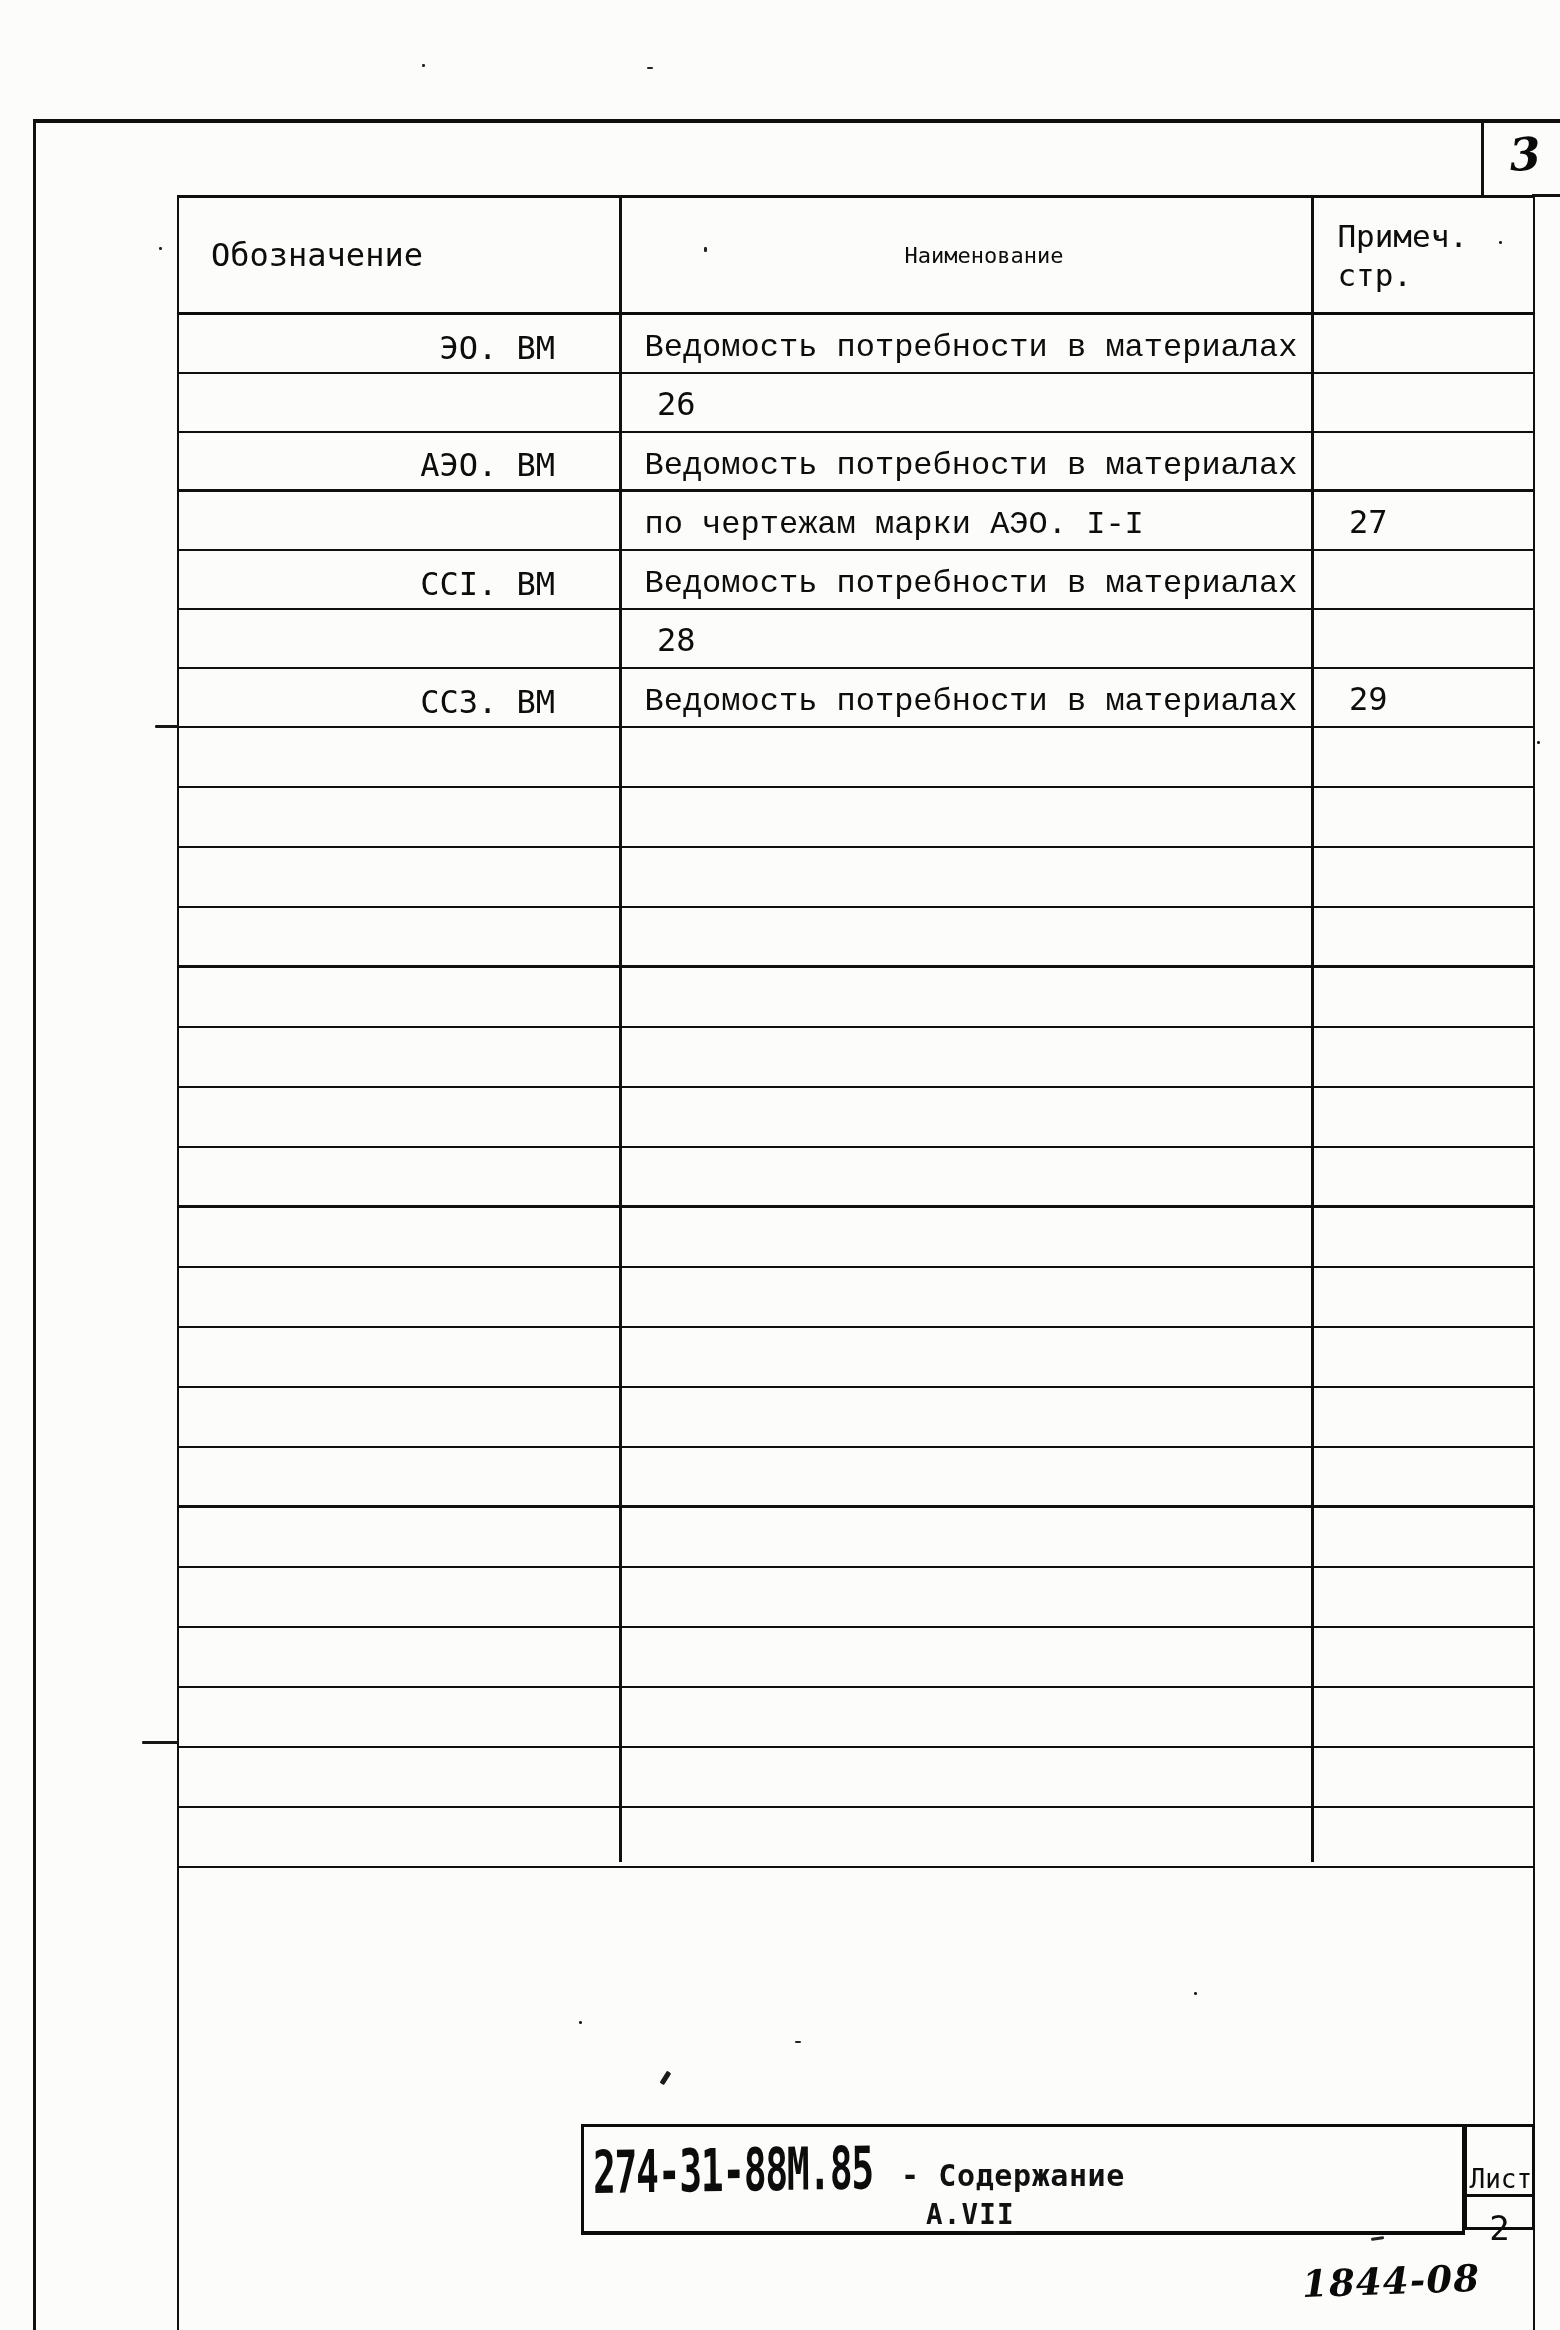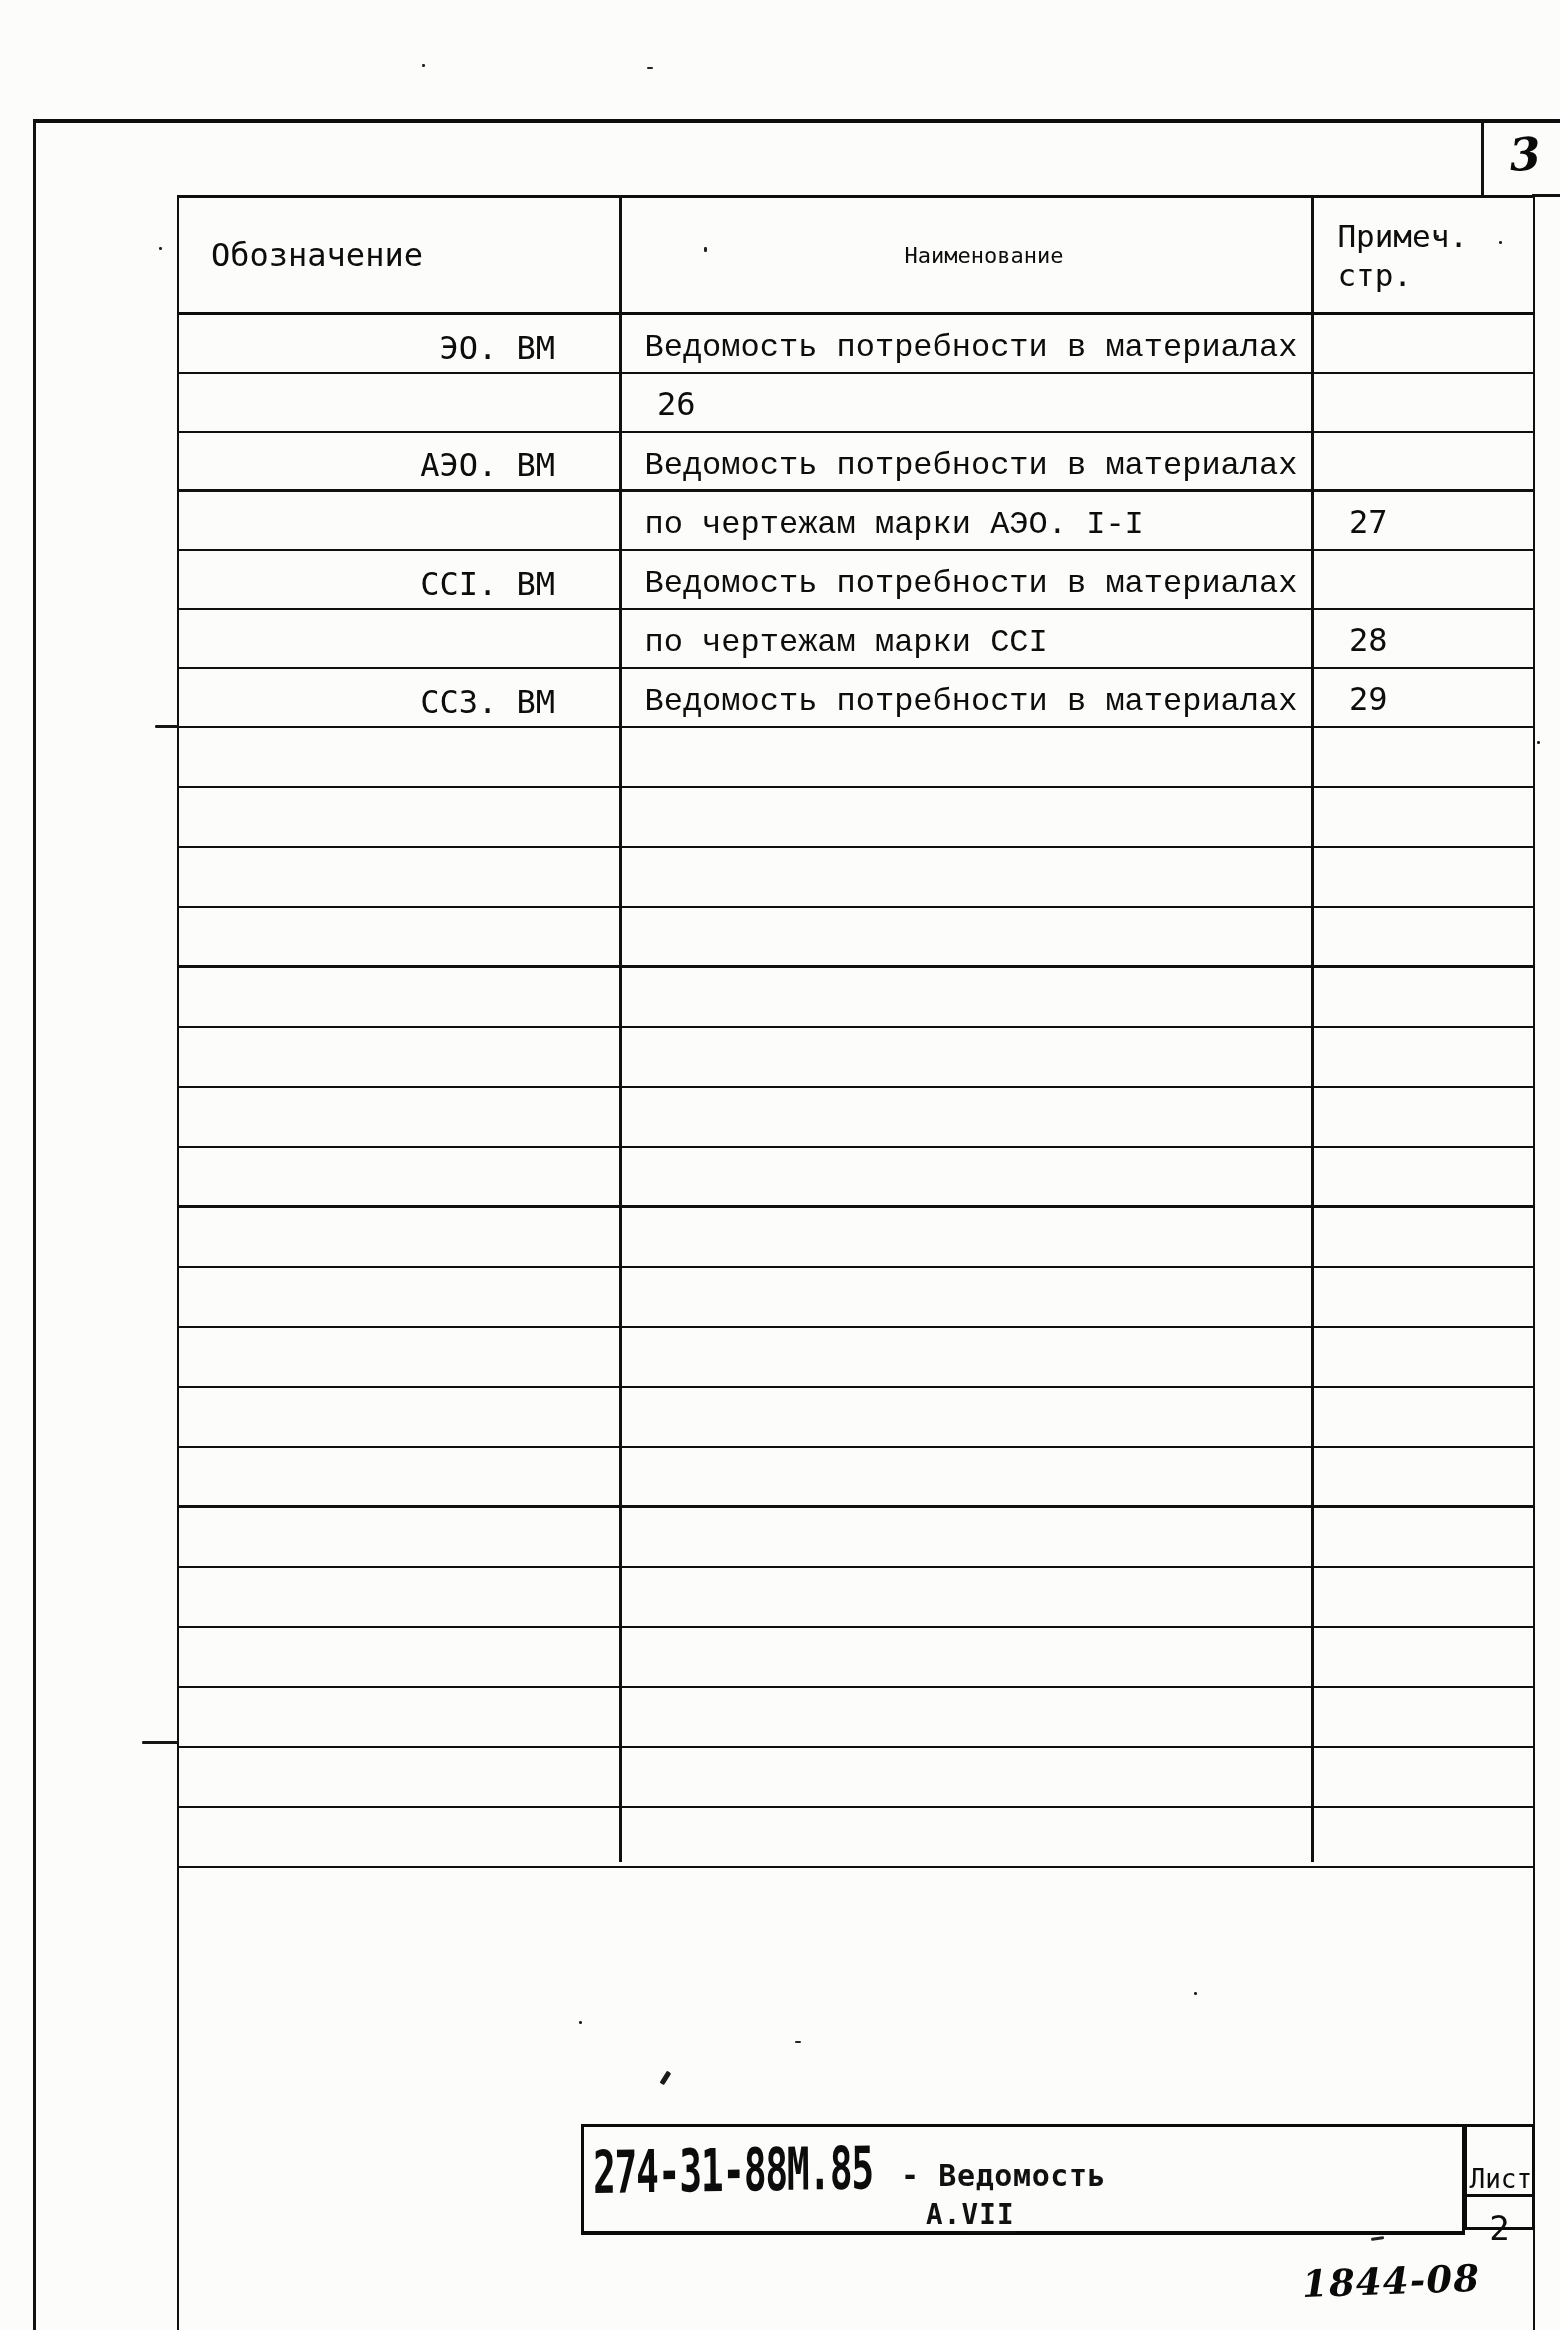--- a/index.html
+++ b/index.html
@@ -154,21 +154,20 @@
   </div>
 
   <div class="trow">
     <div class="c1">ССI. ВМ</div>
     <div class="c2">Ведомость потребности в материалах</div>
     <div class="c3"></div>
   </div>
 
   <div class="trow">
     <div class="c1"></div>
-    <div class="c2">по чертежам марки ССI</div>
     <div class="c3">28</div>
   </div>
 
   <div class="trow">
     <div class="c1">СС3. ВМ</div>
     <div class="c2">Ведомость потребности в материалах</div>
     <div class="c3">29</div>
   </div>
 
   <div class="trow erow"></div>
@@ -208,21 +207,21 @@
   <div class="trow erow"></div>
 
   <div class="trow erow"></div>
 </div>
     <div class="colsep1"></div>
     <div class="colsep2"></div>
   </div>
 
   <div class="stamp">
     <div class="stamp-code">274-31-88М.85</div>
-    <div class="stamp-title">- Ведомость</div>
+    <div class="stamp-title">- Содержание</div>
     <div class="stamp-sub"><span>А.</span><span class="roman">VII</span></div>
   </div>
 
   <div class="sheet">
     <div class="sheet-label">Лист</div>
     <div class="sheet-number">2</div>
   </div>
 
   <div class="doc-number">1844-08</div>
 

